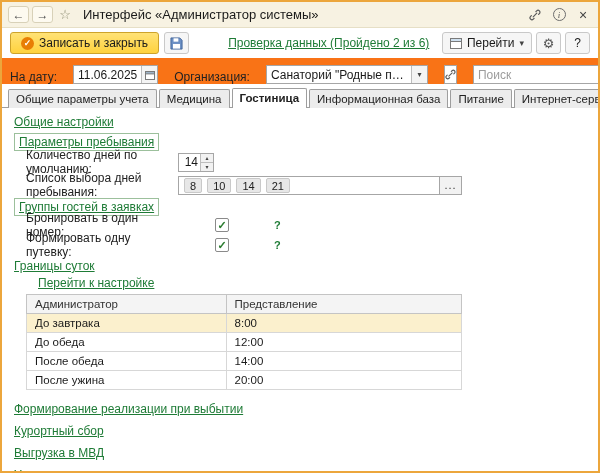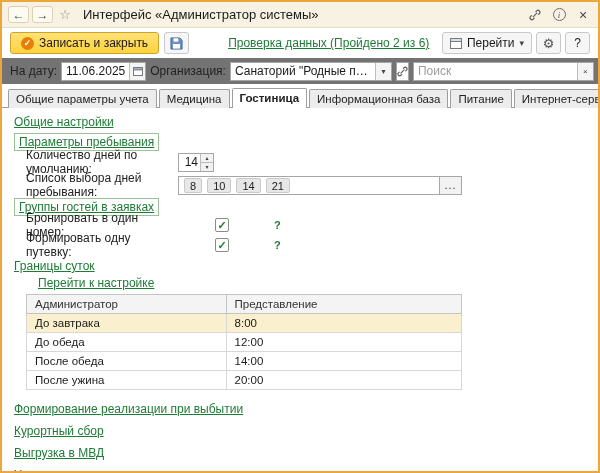--- a/index.html
+++ b/index.html
@@ -37,21 +37,21 @@
     display: flex; align-items: center; justify-content: center; cursor: pointer; }
   .glink { color: #1e7b36; text-decoration: underline; cursor: pointer; }
   .toolbar .validation { margin-left: 34px; }
   .toolbar-right { margin-left: auto; display: flex; align-items: center; gap: 4px; }
   .btn-goto { display: inline-flex; align-items: center; gap: 5px; height: 22px; padding: 0 7px;
     border: 1px solid #c9c9c9; background: #f6f6f6; border-radius: 3px; font-size: 12px; cursor: pointer; }
   .gear { font-size: 13px; color: #555; }
   .chev { font-size: 9px; color: #444; }
 
   
-  .filter-row { flex: 0 0 26px; display: flex; align-items: center; gap: 4px; padding: 0 8px; background: #737373; }
+  .filter-row { flex: 0 0 26px; display: flex; align-items: flex-end; gap: 16px; padding: 0 8px; background: #f97316; }
   .flabel { white-space: nowrap; color: #222; }
   .input { height: 19px; border: 1px solid #a6a6a6; background: #fff; display: flex; align-items: center; }
   .input .txt { padding: 0 4px; flex: 1 1 auto; white-space: nowrap; overflow: hidden; text-overflow: ellipsis; }
   .mini-btn { flex: 0 0 16px; height: 100%; border-left: 1px solid #bdbdbd; background: #f4f4f4;
     display: flex; align-items: center; justify-content: center; font-size: 8px; color: #444; cursor: pointer; }
   .date-box { width: 95px; }
   .org-box { width: 162px; }
   .link-btn { width: 20px; height: 19px; border: 1px solid #a6a6a6; background: #fff;
     display: flex; align-items: center; justify-content: center; cursor: pointer; }
   .search-box { flex: 1 1 auto; }

